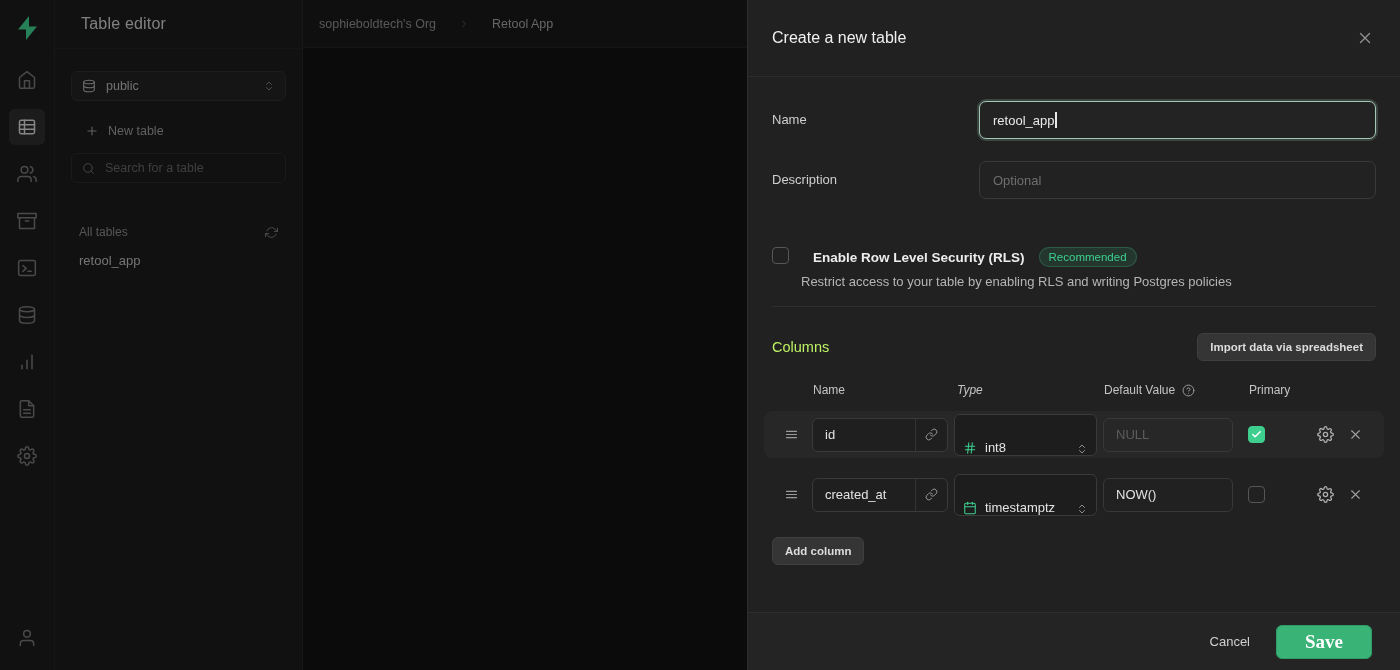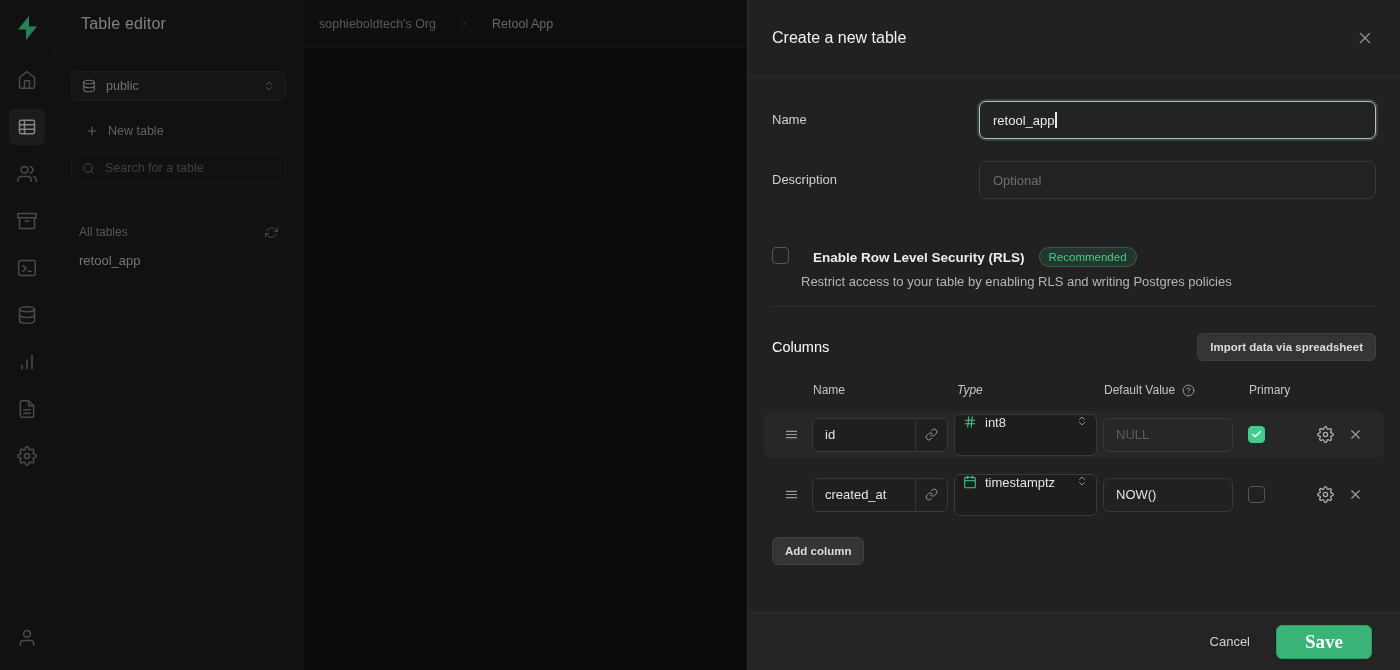--- a/index.html
+++ b/index.html
@@ -66,39 +66,39 @@
   .checkbox.checked { background:#3ecf8e; border-color:#3ecf8e; display:flex; align-items:center; justify-content:center; }
   .rls-content { margin-left:12px; }
   .rls-line1 { display:flex; align-items:center; gap:14px;margin-left:12px; }
   .rls-title { font-size:13.5px; font-weight:700; color:#ededed; }
   .badge { font-size:11.5px; color:#3ecf8e; background:#1730255e; background:rgba(62,207,142,.13); border:1px solid rgba(62,207,142,.25); border-radius:10px; padding:3px 9px; }
   .rls-desc { margin-top:7px; font-size:13px; color:#b5b5b5; }
 
   .divider { border:none; border-top:1px solid #2e2e2e; margin-top:17px; }
 
   .columns-head { margin-top:26px; display:flex; align-items:center; justify-content:space-between; }
-  .columns-title { font-size:14.5px; color:#ffffff; }
+  .columns-title { font-size:14.5px; color:#bef264; }
   .gray-btn { background:#353535; border:1px solid #3f3f3f; border-radius:6px; color:#dcdcdc; font-size:11.5px; font-weight:600; padding:7px 12px; font-family:Liberation Sans, sans-serif; }
 
   .cols-header { margin-top:22px; display:flex; align-items:center; padding-left:41px; }
   .cols-header .h { font-size:12px; color:#c4c4c4; }
   .h-name { width:142px; }
   .h-type { width:149px; padding-left:2px;font-style:italic; }
   .h-default { width:145px; display:flex; align-items:center; gap:7px; }
   .h-default .help { color:#9a9a9a; display:flex; }
   .h-primary { }
 
   .col-row { display:flex; align-items:center; height:47px; padding-left:12px; }
   .col-row.highlight { background:#272727; border-radius:8px; margin:14px -8px 0 -8px; padding-left:20px; }
   .col-row.plain { margin-top:13px; }
   .drag { color:#9a9a9a; margin-right:13px; display:flex; }
   .namefield { width:136px; height:34px; background:#1f1f1f; border:1px solid #3a3a3a; border-radius:6px; display:flex; align-items:center; margin-right:6px; overflow:hidden; }
   .namefield .txt { flex:1; padding-left:12px; font-size:13px; color:#e4e4e4; }
   .namefield .linkzone { width:32px; align-self:stretch; border-left:1px solid #343434; display:flex; align-items:center; justify-content:center; color:#9a9a9a; }
-  .typeselect { width:143px; height:42px; background:#1d1d1d; border:1px solid #3a3a3a; border-radius:6px; display:flex; align-items:flex-start; padding:0 8px; margin-right:6px; }
+  .typeselect { width:143px; height:42px; background:#1d1d1d; border:1px solid #3a3a3a; border-radius:6px; display:flex; align-items:flex-end; padding:0 8px; margin-right:6px; }
   .typeselect .tlabel { font-size:13px; color:#e4e4e4; margin-left:8px; }
   .typeselect .chev { margin-left:auto; color:#9a9a9a; }
   .green { color:#3ecf8e; }
   .defaultfield { width:130px; height:34px; background:transparent; border:1px solid #383838; border-radius:6px; color:#e4e4e4; font-size:13px; padding:0 12px; outline:none; }
   .defaultfield::placeholder { color:#5d5d5d; }
   .col-row .checkbox { margin-left:15px; }
   .row-gear { margin-left:52px; color:#b0b0b0; display:flex; }
   .row-x { margin-left:14px; color:#a0a0a0; display:flex; }
   .addcol { margin-top:19px; align-self:flex-start; }
 

